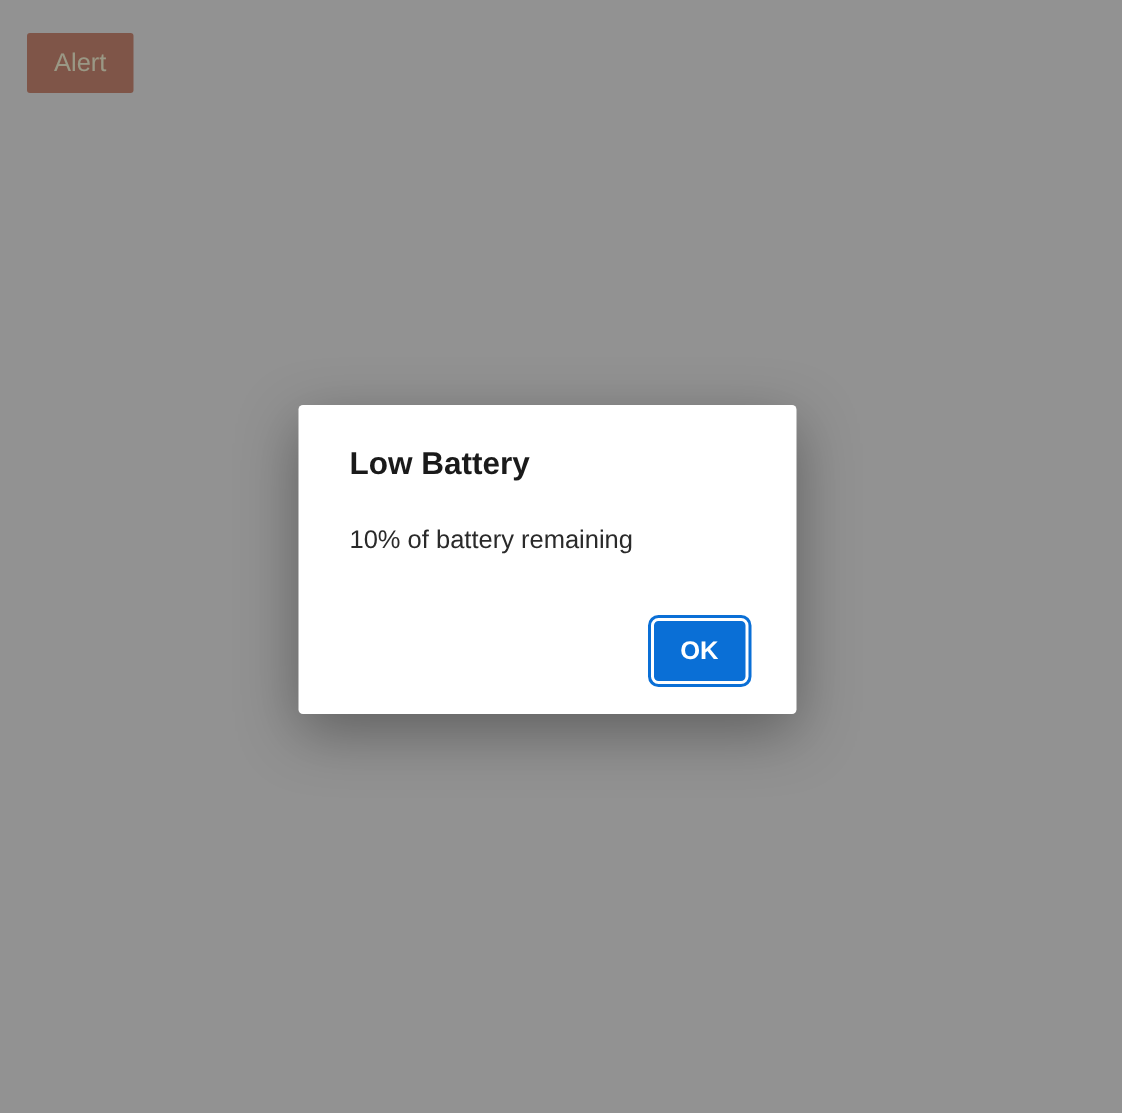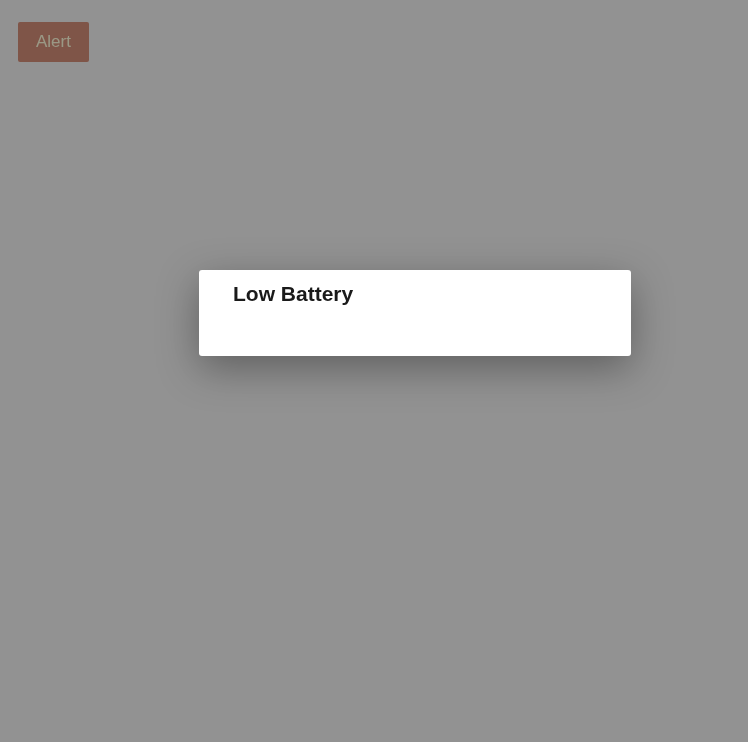--- a/index.html
+++ b/index.html
@@ -30,25 +30,25 @@
       padding: 10px 18px;
       font-size: 17px;
       border-radius: 2px;
       cursor: pointer;
       font-family: inherit;
     }
     .dialog {
       position: absolute;
       top: 270px;
       left: 199px;
-      width: 432px;
+      width: 332px;
       background: #fff;
       border-radius: 3px;
       box-shadow: 0 12px 40px rgba(0,0,0,0.35);
-      padding: 12px 34px 22px 34px;
+      padding: 28px 34px 22px 34px;
     }
     .dialog-title {
       font-size: 21px;
       font-weight: 700;
       color: #1a1a1a;
       margin-bottom: 28px;
     }
     .dialog-message {
       font-size: 17px;
       color: #2a2a2a;
@@ -74,13 +74,17 @@
   </style>
 </head>
 <body>
 
 <button class="alert-trigger">Alert</button>
 
 <div class="overlay"></div>
 
 <div class="dialog">
   <div class="dialog-title">Low Battery</div>
+  <div class="dialog-message">10% of battery remaining</div>
+  <div class="dialog-actions">
+    <button class="ok-button">OK</button>
+  </div>
 </div>
 
 </body></html>

